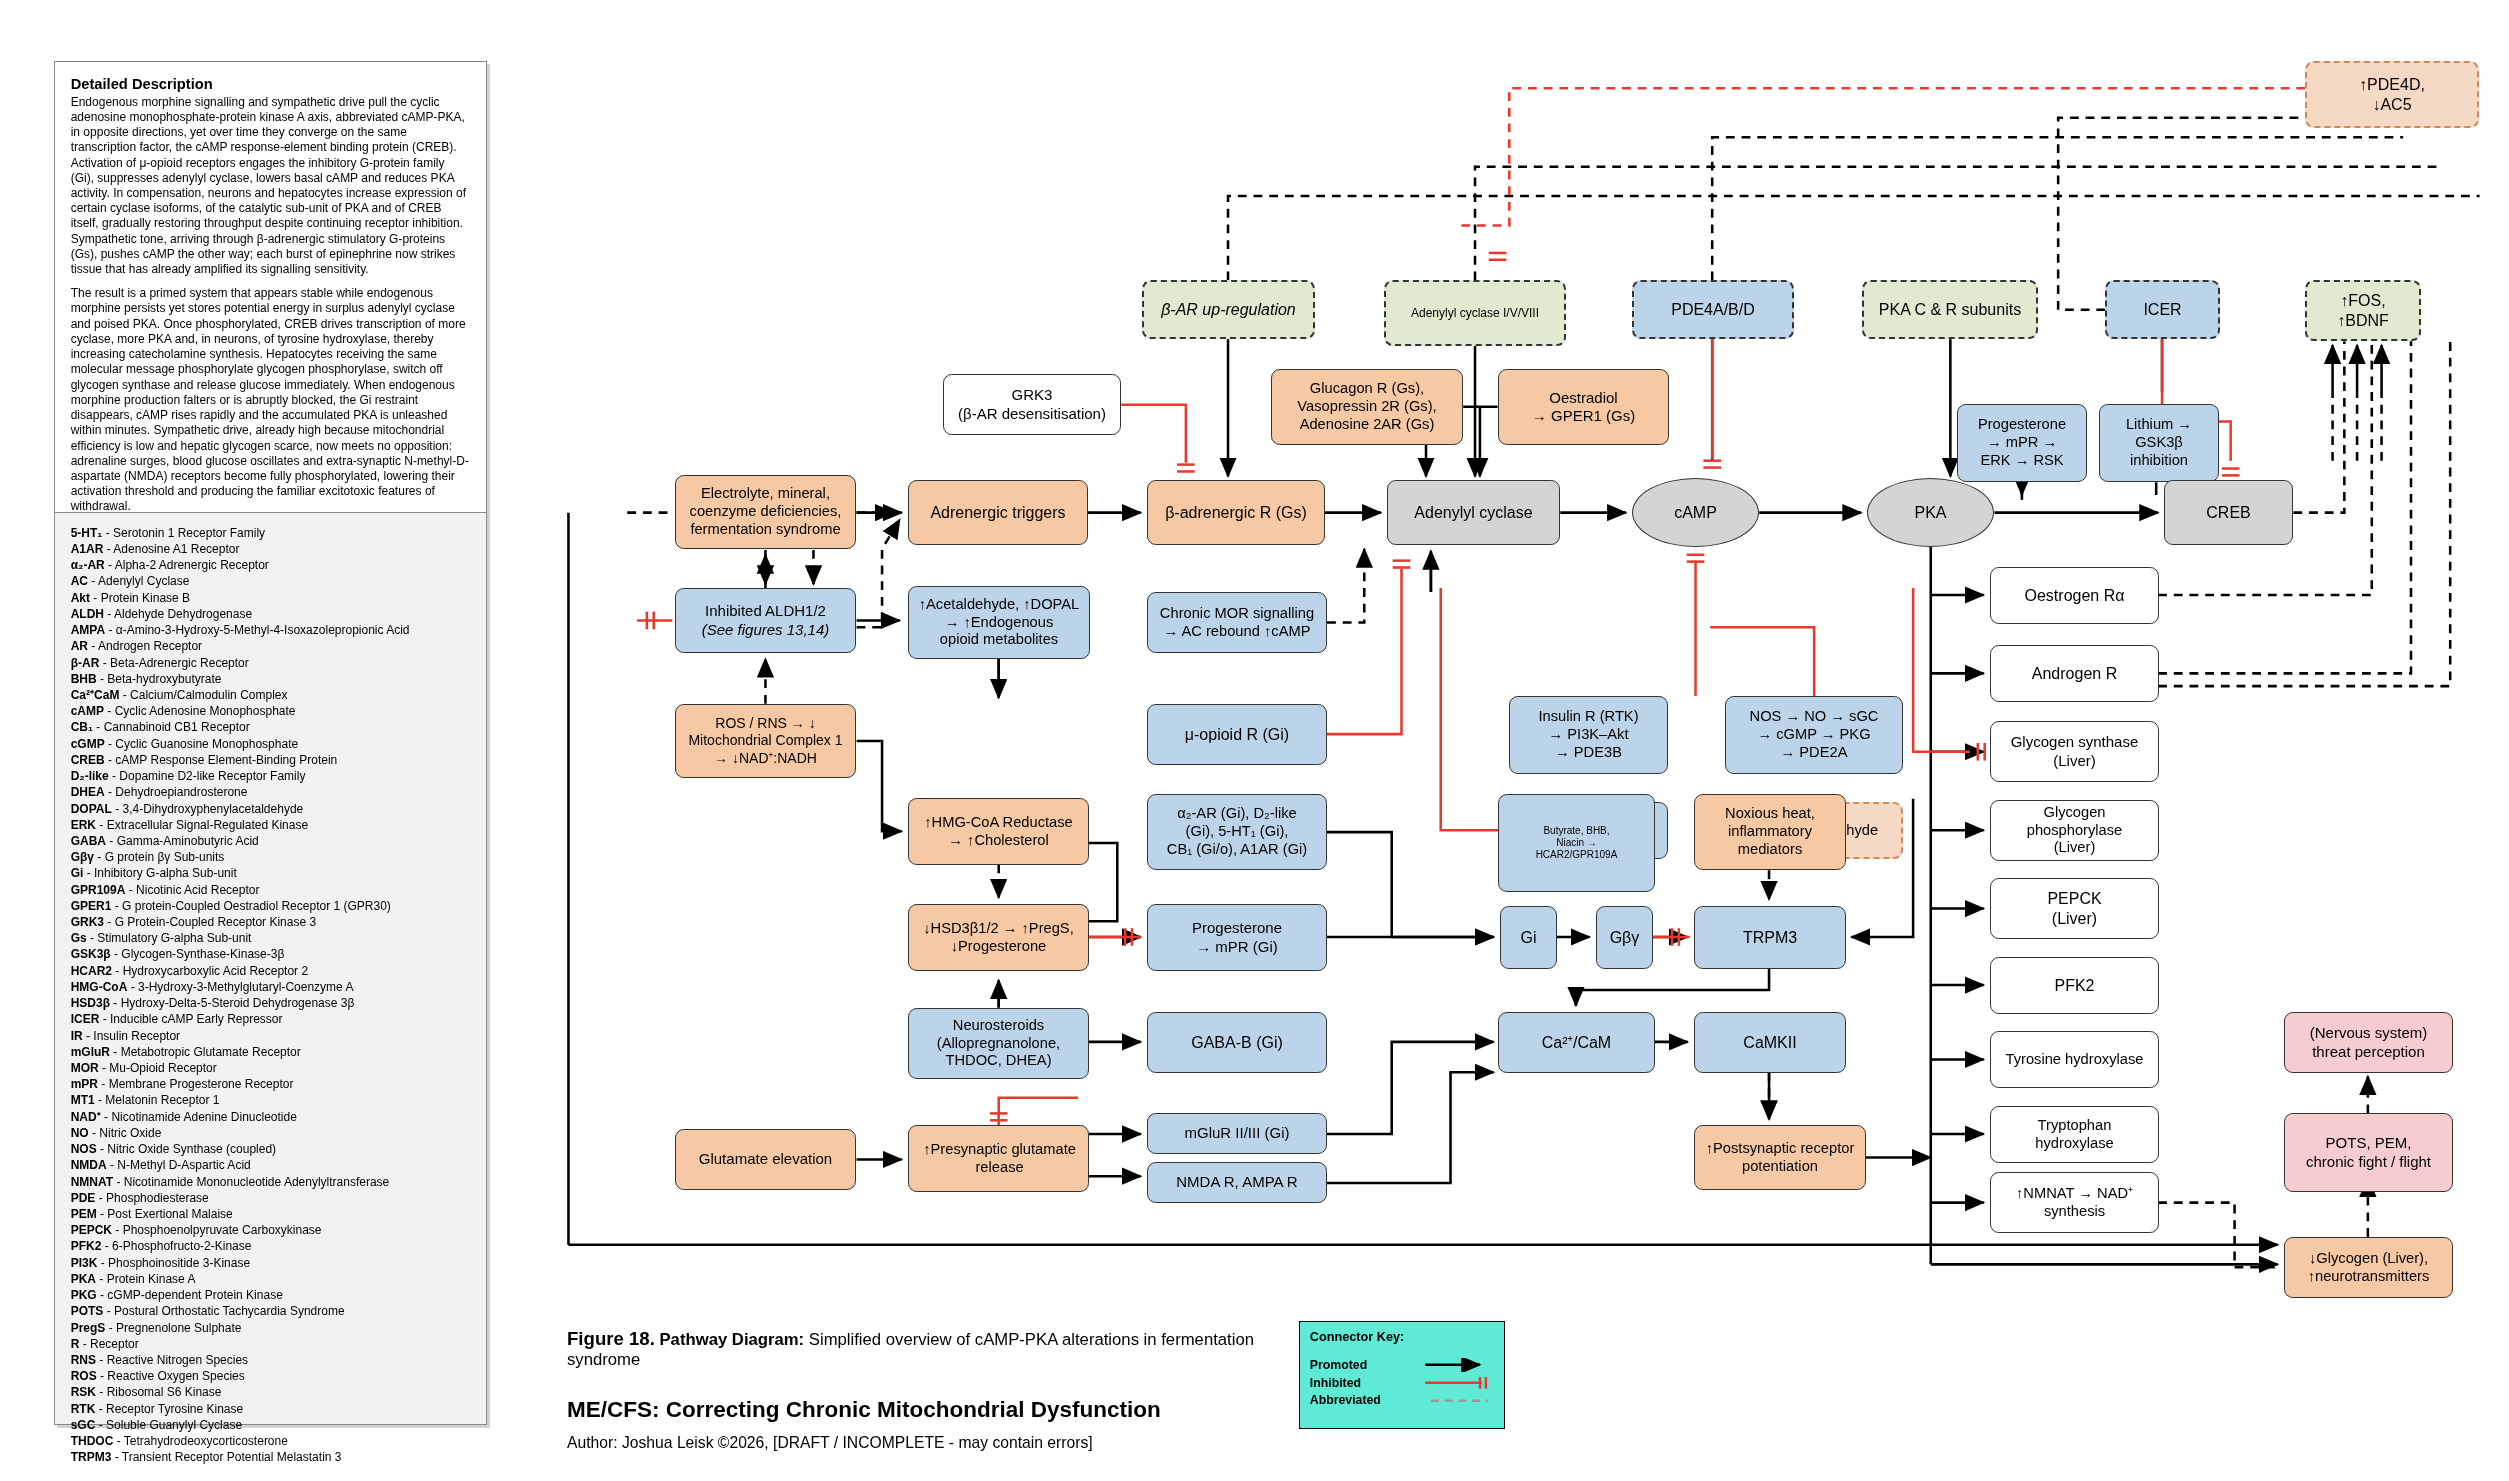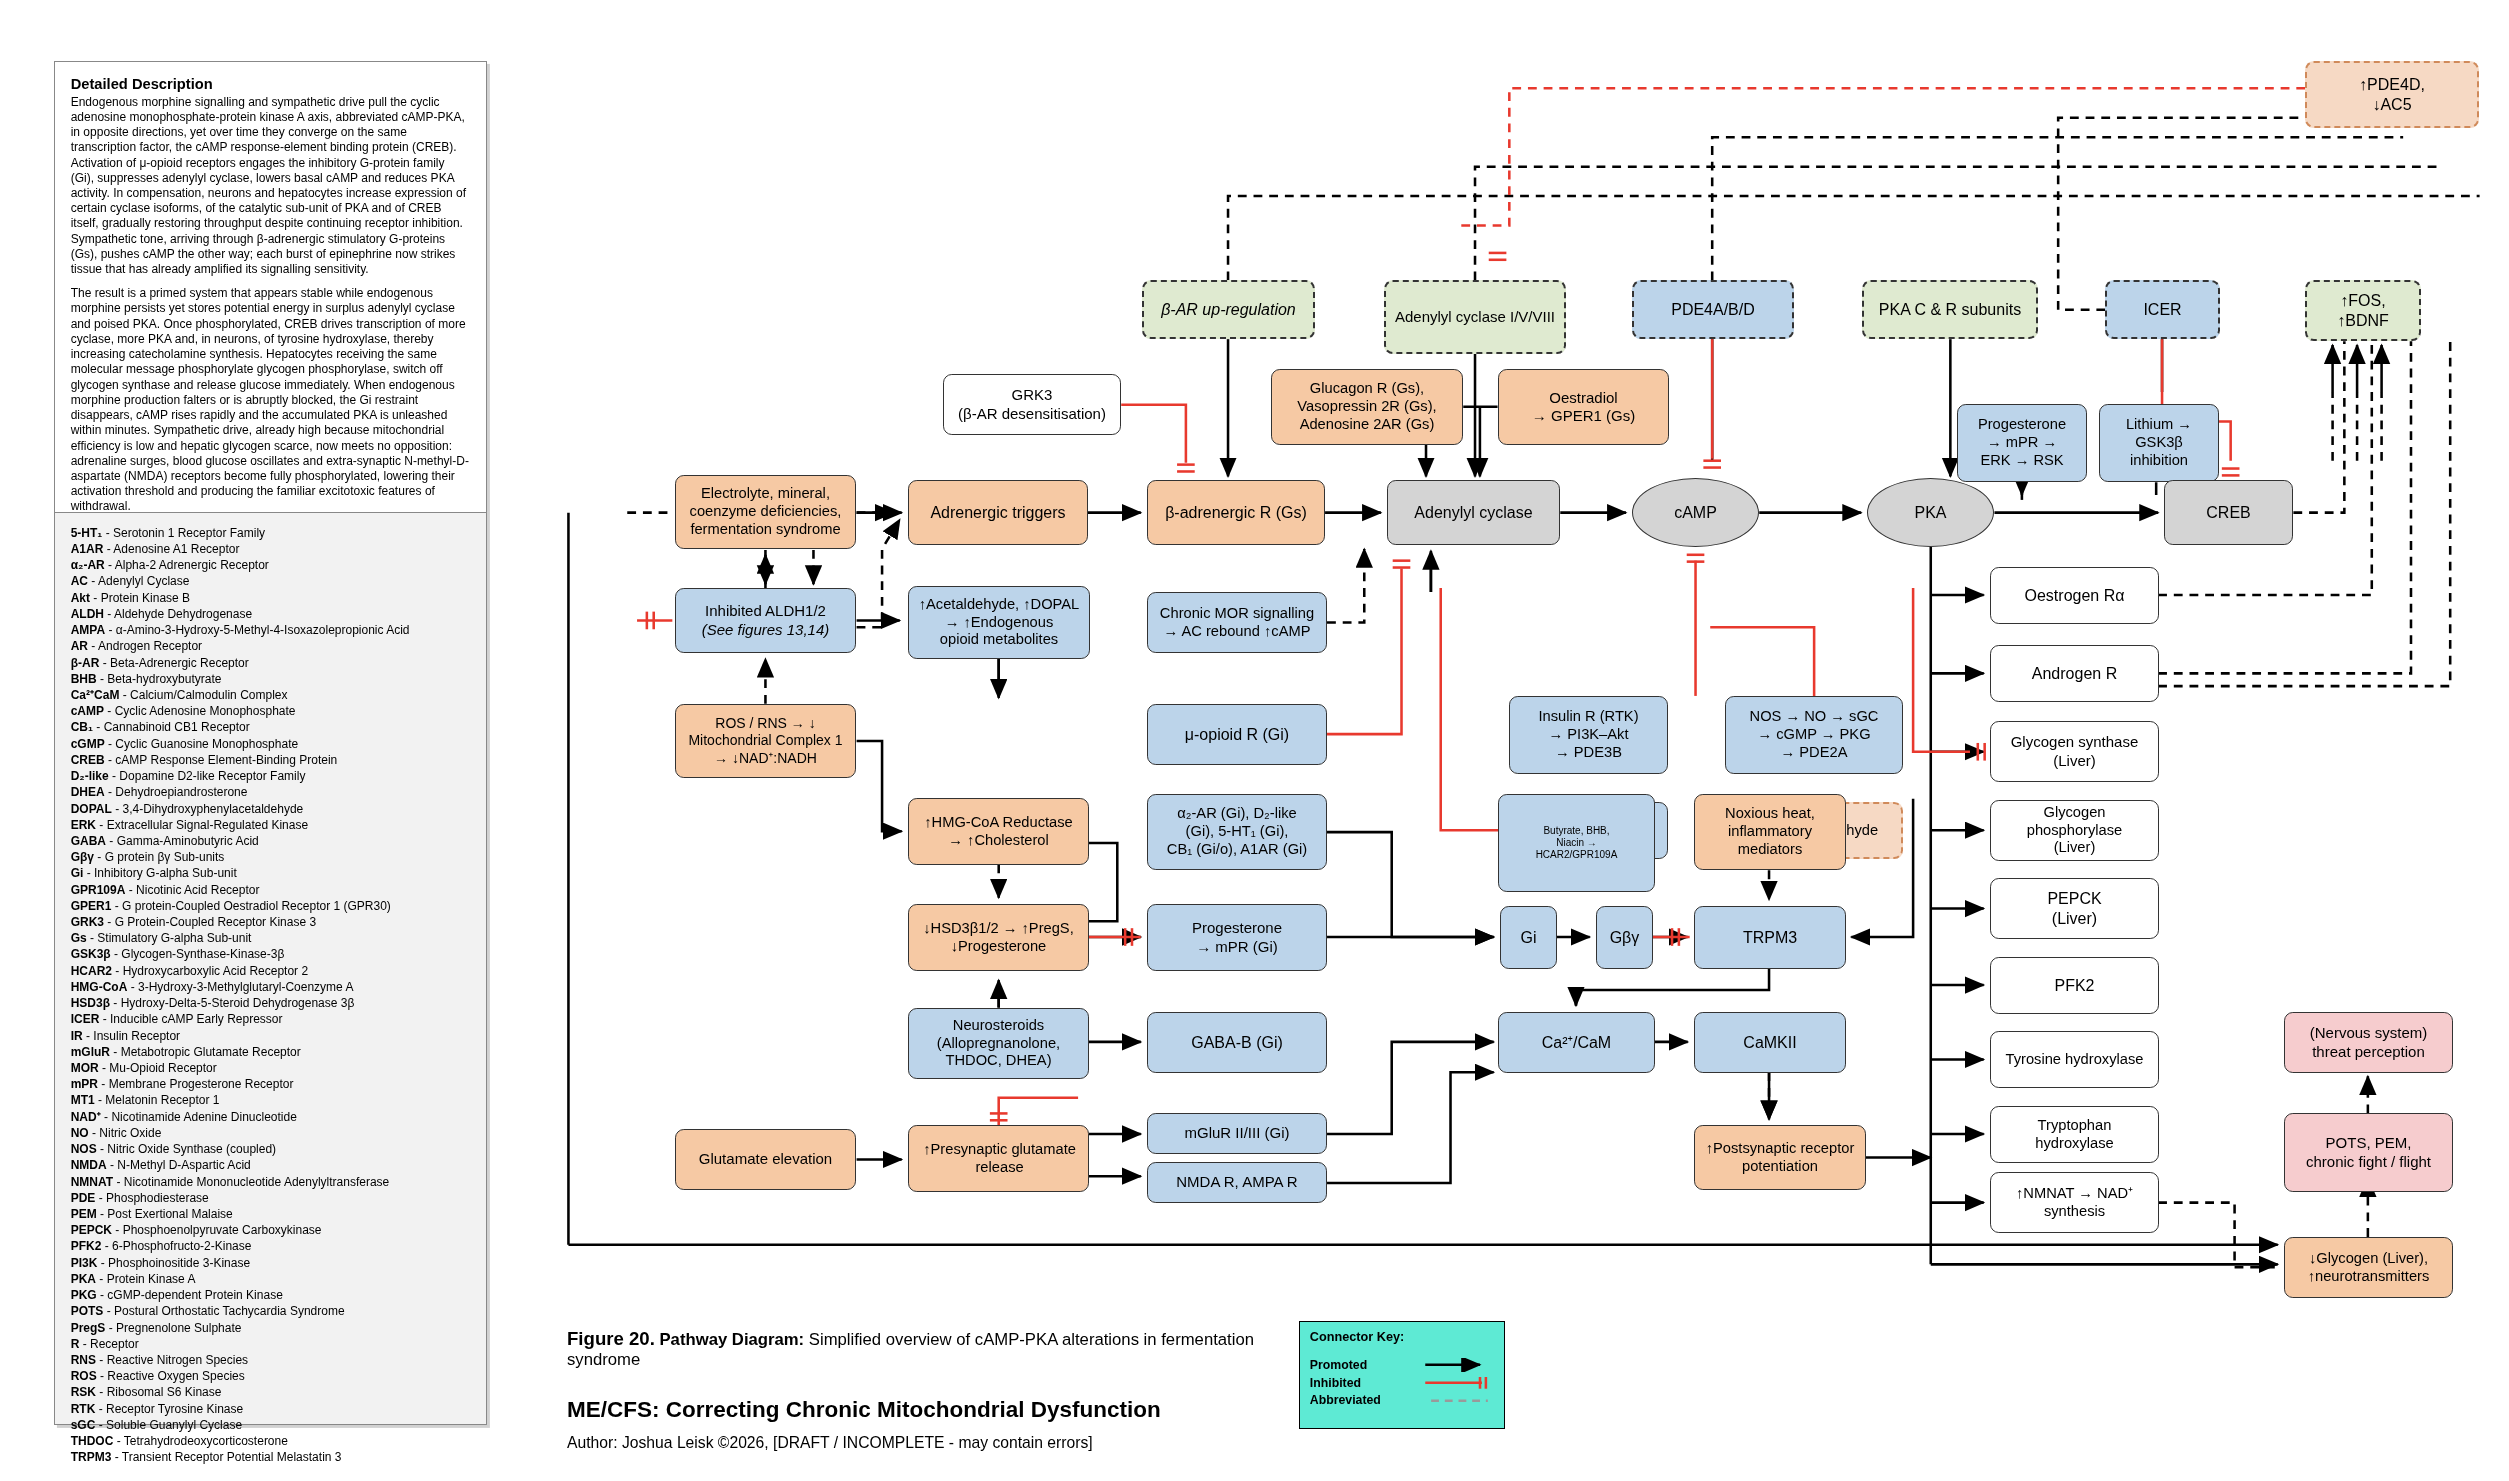--- a/index.html
+++ b/index.html
@@ -263,21 +263,21 @@
         <path d="M1019,1148 L1019,1120 L1100,1120" stroke="#e8392e" stroke-width="2.6" fill="none"></path>
         <path d="M1010,1136 L1028,1136"></path>
         <path d="M1010,1143 L1028,1143"></path>
       </g>
     <g fill="none" stroke="#e8392e" stroke-width="2.6" id="g-redbar"></g>
   </svg>
 
   <div class="node orange-d" style="left:2305px;top:61px;width:174px;height:67px;">↑PDE4D,<br>↓AC5</div>
 
   <div class="node green-d" style="left:1142px;top:280px;width:173px;height:59px;font-style:italic;">β-AR up-regulation</div>
-  <div class="node green-d" style="left:1384px;top:280px;width:182px;height:74px;font-size:15px;">Adenylyl cyclase I/V/VIII</div>
+  <div class="node green-d" style="left:1384px;top:280px;width:182px;height:66px;font-size:12px;">Adenylyl cyclase I/V/VIII</div>
   <div class="node blue-d" style="left:1632px;top:280px;width:162px;height:59px;">PDE4A/B/D</div>
   <div class="node green-d" style="left:1862px;top:280px;width:176px;height:59px;">PKA C &amp; R subunits</div>
   <div class="node blue-d" style="left:2105px;top:280px;width:115px;height:59px;">ICER</div>
   <div class="node green-d" style="left:2305px;top:280px;width:116px;height:61px;">↑FOS,<br>↑BDNF</div>
 
   <div class="node white" style="left:943px;top:374px;width:178px;height:61px;font-size:15px;">GRK3<br>(β-AR desensitisation)</div>
   <div class="node orange" style="left:1271px;top:369px;width:192px;height:76px;font-size:14.7px;">Glucagon R (Gs),<br>Vasopressin 2R (Gs),<br>Adenosine 2AR (Gs)</div>
   <div class="node orange" style="left:1498px;top:369px;width:171px;height:76px;font-size:15px;">Oestradiol<br>→ GPER1 (Gs)</div>
   <div class="node blue" style="left:1957px;top:404px;width:130px;height:78px;font-size:14.7px;">Progesterone<br>→ mPR →<br>ERK → RSK</div>
   <div class="node blue" style="left:2099px;top:404px;width:120px;height:78px;font-size:14.7px;">Lithium →<br>GSK3β<br>inhibition</div>
@@ -333,21 +333,21 @@
   <div class="node blue" style="left:1147px;top:1113px;width:180px;height:41px;font-size:15px;">mGluR II/III (Gi)</div>
   <div class="node blue" style="left:1147px;top:1162px;width:180px;height:41px;font-size:15px;">NMDA R, AMPA R</div>
   <div class="node orange" style="left:1694px;top:1125px;width:172px;height:65px;font-size:14.7px;">↑Postsynaptic receptor<br>potentiation</div>
   <div class="node white" style="left:1990px;top:1106px;width:169px;height:57px;font-size:14.7px;">Tryptophan hydroxylase</div>
   <div class="node white" style="left:1990px;top:1172px;width:169px;height:61px;font-size:14.7px;">↑NMNAT → NAD⁺<br>synthesis</div>
   <div class="node pink" style="left:2284px;top:1113px;width:169px;height:79px;font-size:15px;">POTS, PEM,<br>chronic fight / flight</div>
   <div class="node orange" style="left:2284px;top:1237px;width:169px;height:61px;font-size:14.7px;">↓Glycogen (Liver),<br>↑neurotransmitters</div>
 
   <div class="cap" style="left:567px;top:1328px;width:725px;">
     <div class="cap-l1">
-      <span class="fig">Figure 20.</span>
+      <span class="fig">Figure 18.</span>
       <span class="pd">Pathway Diagram:</span>
       <span>Simplified overview of cAMP-PKA alterations in fermentation syndrome</span>
     </div>
     <div class="cap-l2">ME/CFS: Correcting Chronic Mitochondrial Dysfunction</div>
     <div class="cap-l3">Author: Joshua Leisk ©2026, [DRAFT / INCOMPLETE - may contain errors]</div>
     <div class="cap-ver">v0.53</div>
   </div>
 
   <div class="legend">
     <div class="ltitle">Connector Key:</div>

